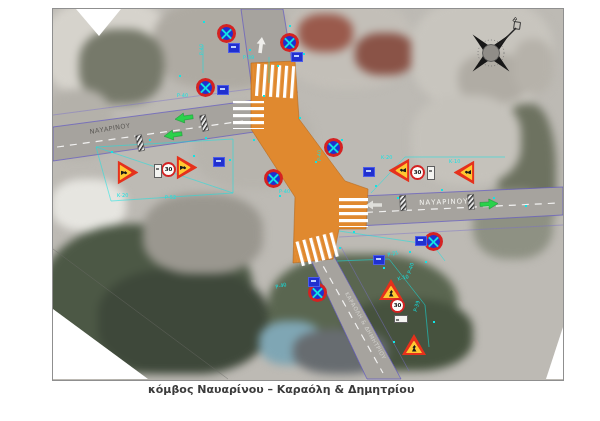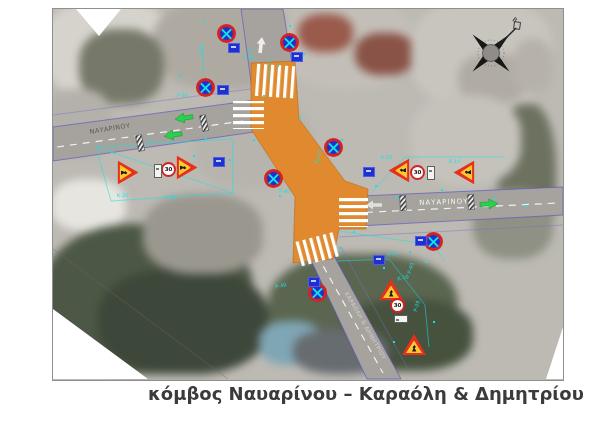--- a/index.html
+++ b/index.html
@@ -53,21 +53,21 @@
     58px 142px 0 0 var(--annotation-cyan,#12e4e4),322px 176px 0 0 var(--annotation-cyan,#12e4e4),
     344px 188px 0 0 var(--annotation-cyan,#12e4e4),388px 180px 0 0 var(--annotation-cyan,#12e4e4),
     440px 188px 0 0 var(--annotation-cyan,#12e4e4),472px 196px 0 0 var(--annotation-cyan,#12e4e4),
     300px 222px 0 0 var(--annotation-cyan,#12e4e4),286px 238px 0 0 var(--annotation-cyan,#12e4e4),
     330px 258px 0 0 var(--annotation-cyan,#12e4e4),372px 252px 0 0 var(--annotation-cyan,#12e4e4),
     380px 312px 0 0 var(--annotation-cyan,#12e4e4),340px 332px 0 0 var(--annotation-cyan,#12e4e4),
     210px 86px 0 0 var(--annotation-cyan,#12e4e4),246px 108px 0 0 var(--annotation-cyan,#12e4e4),
     200px 130px 0 0 var(--annotation-cyan,#12e4e4),224px 56px 0 0 var(--annotation-cyan,#12e4e4),
     176px 150px 0 0 var(--annotation-cyan,#12e4e4),140px 146px 0 0 var(--annotation-cyan,#12e4e4),
     310px 160px 0 0 var(--annotation-cyan,#12e4e4),356px 242px 0 0 var(--annotation-cyan,#12e4e4);}
-  .caption{position:absolute;left:148px;top:383px;font-size:18px;font-weight:bold;color:#3b3b3b;}
+  .caption{position:absolute;left:148px;top:383px;font-size:11px;font-weight:bold;color:#3b3b3b;}
 </style>
 </head>
 <body>
 
 <div class="page">
 
   <div id="map">
 
     <div class="sat">
       <div class="blob" style="left:0;top:0;width:130px;height:100px;background:#d6d3cc"></div>

